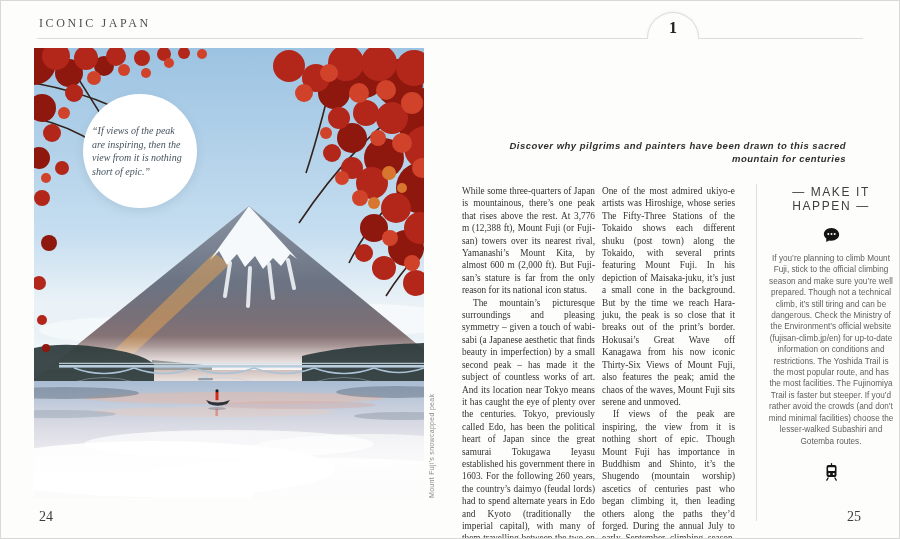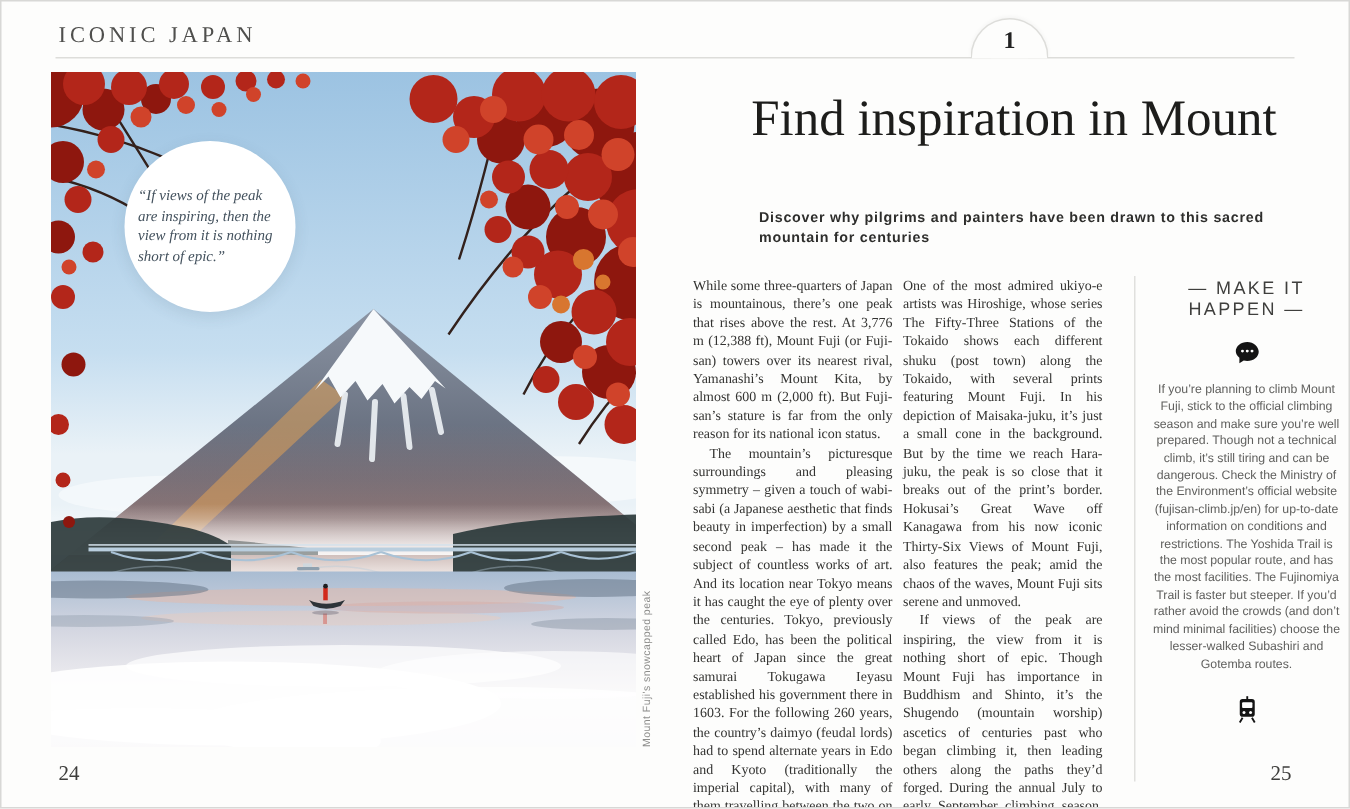--- a/index.html
+++ b/index.html
@@ -1,20 +1,20 @@
 <!DOCTYPE html>
 <html><head>
 <meta charset="utf-8">
 <style>
   * { margin:0; padding:0; box-sizing:border-box; }
   html,body { width:900px; height:539px; background:#fdfdfc; overflow:hidden; }
   body { font-family:"Liberation Serif", serif; position:relative; border:1px solid #d8d8d6; }
 
   
-  .kicker { position:absolute; left:38px; top:15px; font-size:15px; letter-spacing:2.6px;
+  .kicker { position:absolute; left:38px; top:15px; font-size:12px; letter-spacing:2.6px;
             color:#4f4f4d; font-family:"Liberation Serif", serif; }
   .head-rule { position:absolute; left:36px; right:36px; top:37px; height:1px; background:#ddddda; }
   .chapter-tab { position:absolute; left:646px; top:11px; width:52px; height:27px;
                  background:#fdfdfc; border:1px solid #ddddda; border-bottom:none;
                  border-radius:27px 27px 0 0; text-align:center; box-shadow:0 -1px 3px rgba(0,0,0,0.04); }
   .chapter-tab span { display:inline-block; margin-top:6px; font-size:16px; font-weight:bold; color:#222; }
 
   
   .photo { position:absolute; left:33px; top:47px; width:390px; height:450px; overflow:hidden; }
   .photo svg { display:block; }
@@ -23,23 +23,23 @@
                   box-shadow:0 3px 10px rgba(60,80,100,0.12); }
   .quote-circle p { width:96px; font-style:italic; font-size:10px; line-height:13.5px;
                     color:#44525e; }
   .photo-caption { position:absolute; left:427px; top:383px; height:114px;
                    writing-mode:vertical-rl; transform:rotate(180deg);
                    font-family:"Liberation Sans", sans-serif; font-size:7px; color:#8d8d8b; letter-spacing:0.3px; }
 
   
   .title { position:absolute; left:470px; top:60px; width:410px; text-align:center;
            font-size:34px; line-height:38px; color:#1d1d1b; font-weight:400; }
-  .standfirst { position:absolute; left:505px; top:138px; width:340px; text-align:left;
+  .standfirst { position:absolute; left:505px; top:138px; width:340px; text-align:right;
                 font-family:"Liberation Sans", sans-serif; font-size:9.5px; line-height:13px;
-                font-weight:bold; letter-spacing:0.5px; color:#2e2e2c; }
+                font-weight:bold; letter-spacing:0.5px; color:#2e2e2c;font-style:italic; }
 
   .col { position:absolute; top:184px; width:133px; font-size:9.3px; line-height:12.4px;
          color:#333331; text-align:justify; }
   .col-1 { left:461px; }
   .col-2 { left:601px; }
   .col p + p { text-indent:11px; }
 
   .divider-v { position:absolute; left:755px; top:183px; height:337px; width:1px; background:#e0e0dd; }
 
   
@@ -241,21 +241,21 @@
       </g>
     </g>
   </svg>
 </div>
 
 <div class="quote-circle">
   <p>“If views of the peak are inspiring, then the view from it is nothing short of epic.”</p>
 </div>
 <div class="photo-caption">Mount Fuji's snowcapped peak</div>
 
-<h1 class="title"><span>Find inspiration in Mount</span><br></h1>
+<h1 class="title"><br></h1>
 <div class="standfirst">Discover why pilgrims and painters have been drawn to this sacred mountain for centuries</div>
 
 <div class="col col-1">
   <p>While some three-quarters of Japan is mountainous, there’s one peak that rises above the rest. At 3,776 m (12,388 ft), Mount Fuji (or Fuji-san) towers over its nearest rival, Yamanashi’s Mount Kita, by almost 600 m (2,000 ft). But Fuji-san’s stature is far from the only reason for its national icon status.</p>
   <p>The mountain’s picturesque surroundings and pleasing symmetry – given a touch of wabi-sabi (a Japanese aesthetic that finds beauty in imperfection) by a small second peak – has made it the subject of countless works of art. And its location near Tokyo means it has caught the eye of plenty over the centuries. Tokyo, previously called Edo, has been the political heart of Japan since the great samurai Tokugawa Ieyasu established his government there in 1603. For the following 260 years, the country’s daimyo (feudal lords) had to spend alternate years in Edo and Kyoto (traditionally the imperial capital), with many of them travelling between the two on the Tokaido, the “Great Eastern Sea Route”. The journey took weeks, and involved crossing rivers and navigating treacherous mountain passes along the way. But once the daimyo glimpsed Mount Fuji, they knew they were nearing the final stretch. It’s no surprise, then, that this vast landmark looms large in the many ukiyo-e (woodblock prints popular from the 17th to the 19th century) depictions of the route.</p>
 </div>
 <div class="col col-2">
   <p>One of the most admired ukiyo-e artists was Hiroshige, whose series The Fifty-Three Stations of the Tokaido shows each different shuku (post town) along the Tokaido, with several prints featuring Mount Fuji. In his depiction of Maisaka-juku, it’s just a small cone in the background. But by the time we reach Hara-juku, the peak is so close that it breaks out of the print’s border. Hokusai’s Great Wave off Kanagawa from his now iconic Thirty-Six Views of Mount Fuji, also features the peak; amid the chaos of the waves, Mount Fuji sits serene and unmoved.</p>
   <p>If views of the peak are inspiring, the view from it is nothing short of epic. Though Mount Fuji has importance in Buddhism and Shinto, it’s the Shugendo (mountain worship) ascetics of centuries past who began climbing it, then leading others along the paths they’d forged. During the annual July to early September climbing season, hundreds of thousands of people now make the ascent, and there are still some white-clad Fuji-ko pilgrims in their ranks.</p>
 

